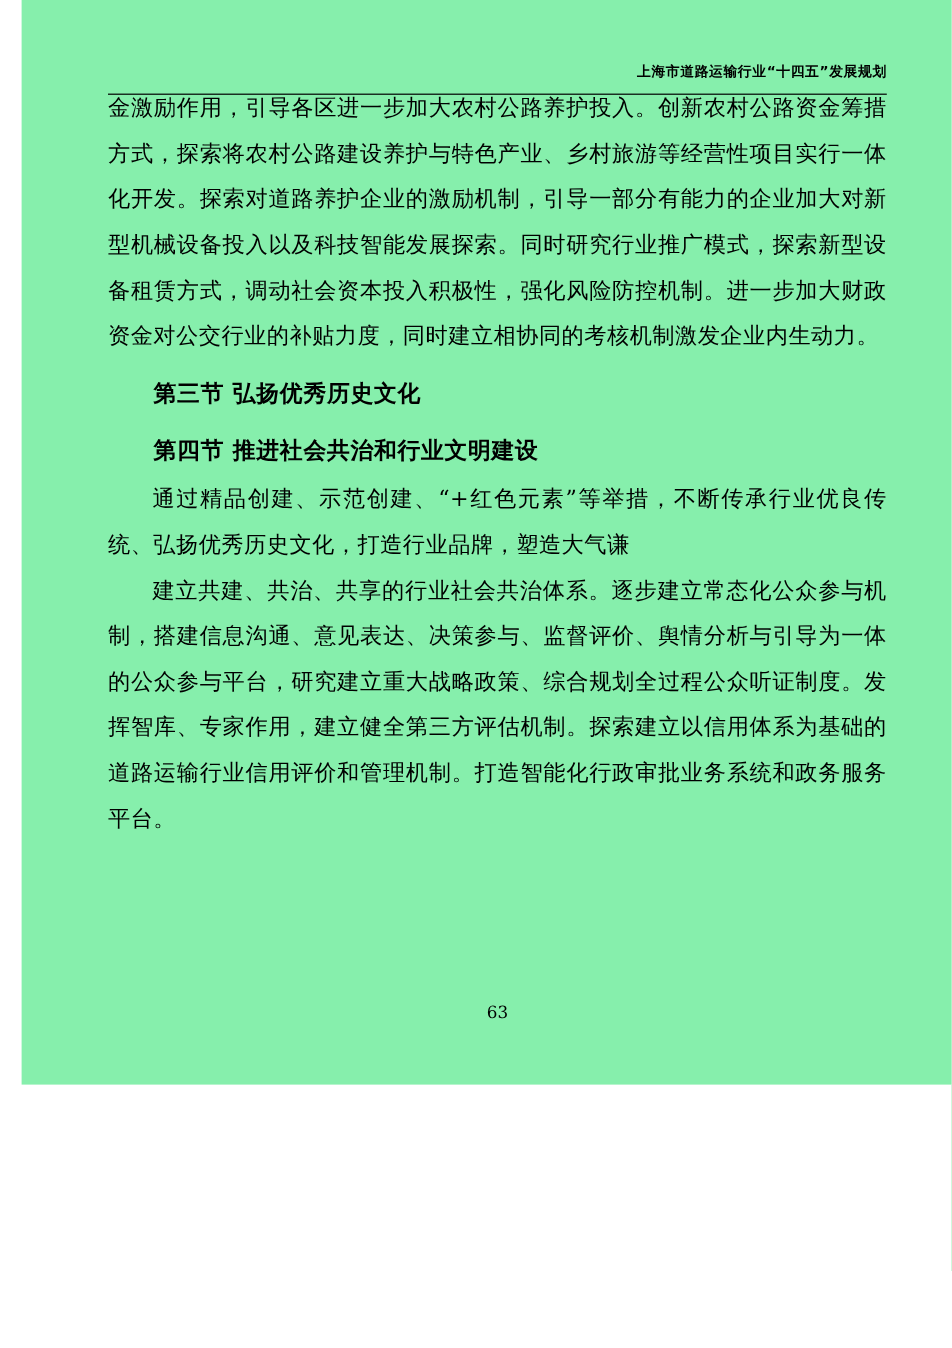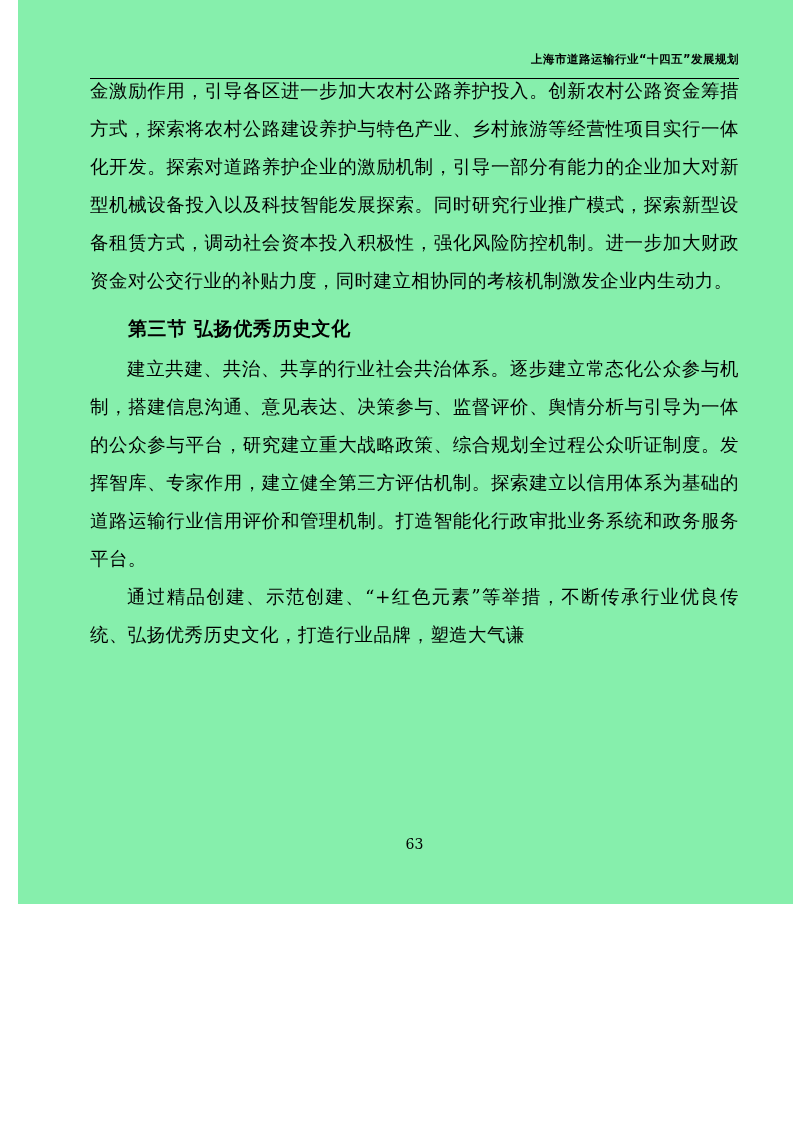--- a/index.html
+++ b/index.html
@@ -81,22 +81,23 @@
 
   <div class="header-rule"></div>
 
   <div class="body">
 
     <p>金激励作用，引导各区进一步加大农村公路养护投入。创新农村公路资金筹措方式，探索将农村公路建设养护与特色产业、乡村旅游等经营性项目实行一体化开发。探索对道路养护企业的激励机制，引导一部分有能力的企业加大对新型机械设备投入以及科技智能发展探索。同时研究行业推广模式，探索新型设备租赁方式，调动社会资本投入积极性，强化风险防控机制。进一步加大财政资金对公交行业的补贴力度，同时建立相协同的考核机制激发企业内生动力。</p>
 
     <h2 class="section">第三节  弘扬优秀历史文化</h2>
 
 
+    <h2 class="section">第四节  推进社会共治和行业文明建设</h2>
+
+    <p class="indent">通过精品创建、示范创建、“+红色元素”等举措，不断传承行业优良传统、弘扬优秀历史文化，打造行业品牌，塑造大气谦</p>
 
     <p class="indent">建立共建、共治、共享的行业社会共治体系。逐步建立常态化公众参与机制，搭建信息沟通、意见表达、决策参与、监督评价、舆情分析与引导为一体的公众参与平台，研究建立重大战略政策、综合规划全过程公众听证制度。发挥智库、专家作用，建立健全第三方评估机制。探索建立以信用体系为基础的道路运输行业信用评价和管理机制。打造智能化行政审批业务系统和政务服务平台。</p>
-
-    <p class="indent">通过精品创建、示范创建、“+红色元素”等举措，不断传承行业优良传统、弘扬优秀历史文化，打造行业品牌，塑造大气谦</p>
 
   </div>
 
   <div class="footer">63</div>
 
 </div>
 
 </body></html>

